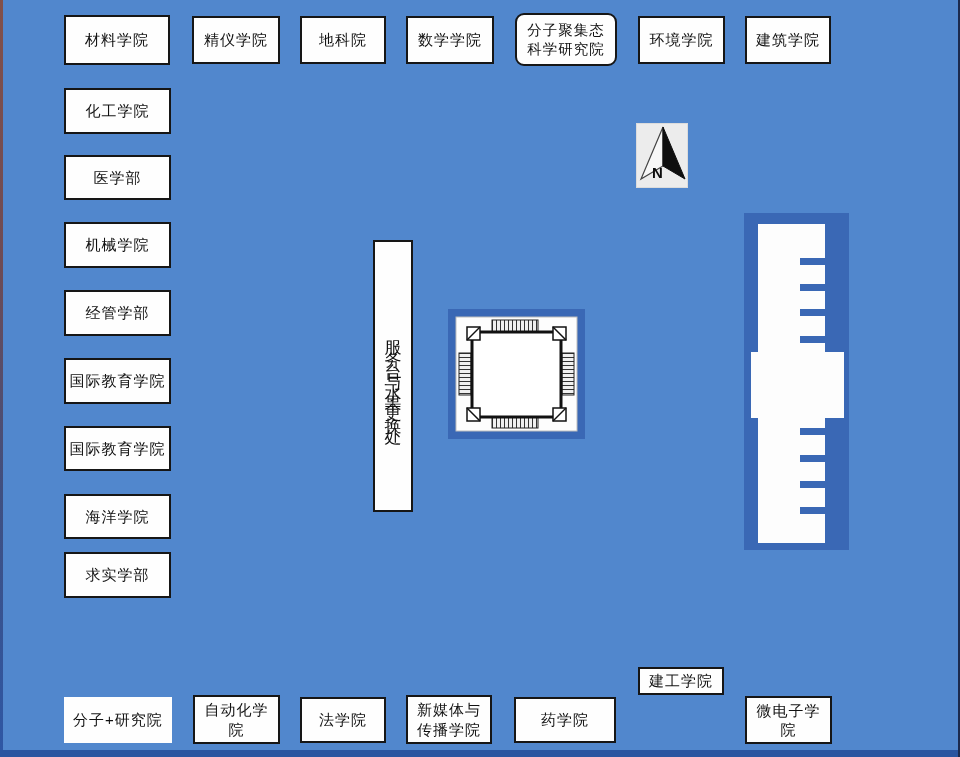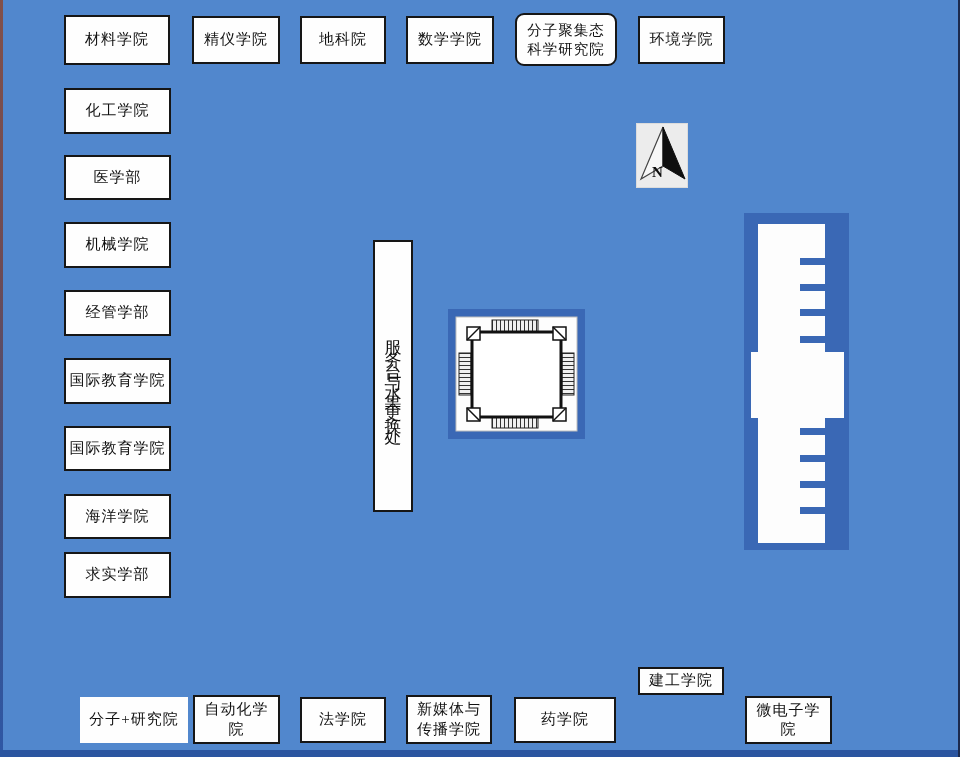--- a/index.html
+++ b/index.html
@@ -1,32 +1,32 @@
 <!DOCTYPE html>
 <html><head>
 <meta charset="utf-8">
 <style>
   html,body{margin:0;padding:0;background:#333;}
   #stage{
     position:relative;width:960px;height:757px;overflow:hidden;
     background:#5187cd;
-    font-family:Liberation Serif, serif;
+    font-family:Liberation Sans, sans-serif;
     color:#111;
   }
   .edge-left{position:absolute;left:0;top:0;width:3px;height:757px;
     background:linear-gradient(#82504a 0%,#6e4b55 35%,#3f4f80 65%,#2e57a5 100%);}
   .edge-right{position:absolute;right:0;top:0;width:2px;height:757px;background:#1c2a4e;}
   .edge-bottom{position:absolute;left:0;bottom:0;width:960px;height:7px;background:#2b55a0;}
   .cbox{
     position:absolute;background:#fefefe;border:2px solid #161616;
     display:flex;align-items:center;justify-content:center;text-align:center;
     font-size:15px;line-height:1.3;white-space:pre-line;box-sizing:border-box;
     letter-spacing:1px;
   }
-  .noborder{border:none;margin-left:16px;}
+  .noborder{border:none;}
   .small{font-size:14.5px;border-radius:9px;}
   .service{
     position:absolute;left:373px;top:240px;width:40px;height:272px;
     background:#fefefe;border:2px solid #161616;box-sizing:border-box;
     display:flex;align-items:center;justify-content:center;
   }
   .service span{
     writing-mode:vertical-rl;text-orientation:upright;
     font-size:17px;letter-spacing:11px;color:#111;
   }
@@ -49,20 +49,21 @@
   <div class="edge-bottom"></div>
   <div class="edge-right"></div>
 
   <div class="cbox" style="left:64px;top:15px;width:106px;height:50px">材料学院</div>
   <div class="cbox" style="left:192px;top:16px;width:88px;height:48px">精仪学院</div>
   <div class="cbox" style="left:300px;top:16px;width:86px;height:48px">地科院</div>
   <div class="cbox" style="left:406px;top:16px;width:88px;height:48px">数学学院</div>
   <div class="cbox small" style="left:515px;top:13px;width:102px;height:53px">分子聚集态
 科学研究院</div>
   <div class="cbox" style="left:638px;top:16px;width:87px;height:48px">环境学院</div>
+  <div class="cbox" style="left:745px;top:16px;width:86px;height:48px">建筑学院</div>
 
   <div class="cbox" style="left:64px;top:88px;width:107px;height:46px">化工学院</div>
   <div class="cbox" style="left:64px;top:155px;width:107px;height:45px">医学部</div>
   <div class="cbox" style="left:64px;top:222px;width:107px;height:46px">机械学院</div>
   <div class="cbox" style="left:64px;top:290px;width:107px;height:46px">经管学部</div>
   <div class="cbox" style="left:64px;top:358px;width:107px;height:46px">国际教育学院</div>
   <div class="cbox" style="left:64px;top:426px;width:107px;height:45px">国际教育学院</div>
   <div class="cbox" style="left:64px;top:494px;width:107px;height:45px">海洋学院</div>
   <div class="cbox" style="left:64px;top:552px;width:107px;height:46px">求实学部</div>
 

